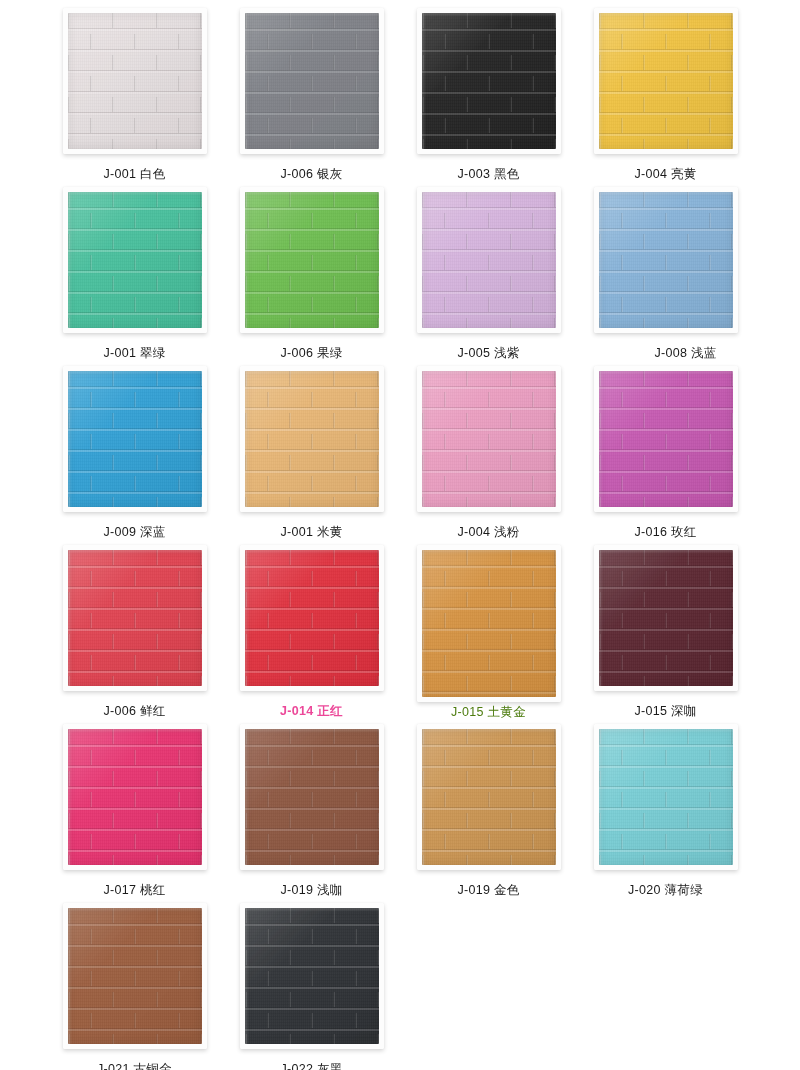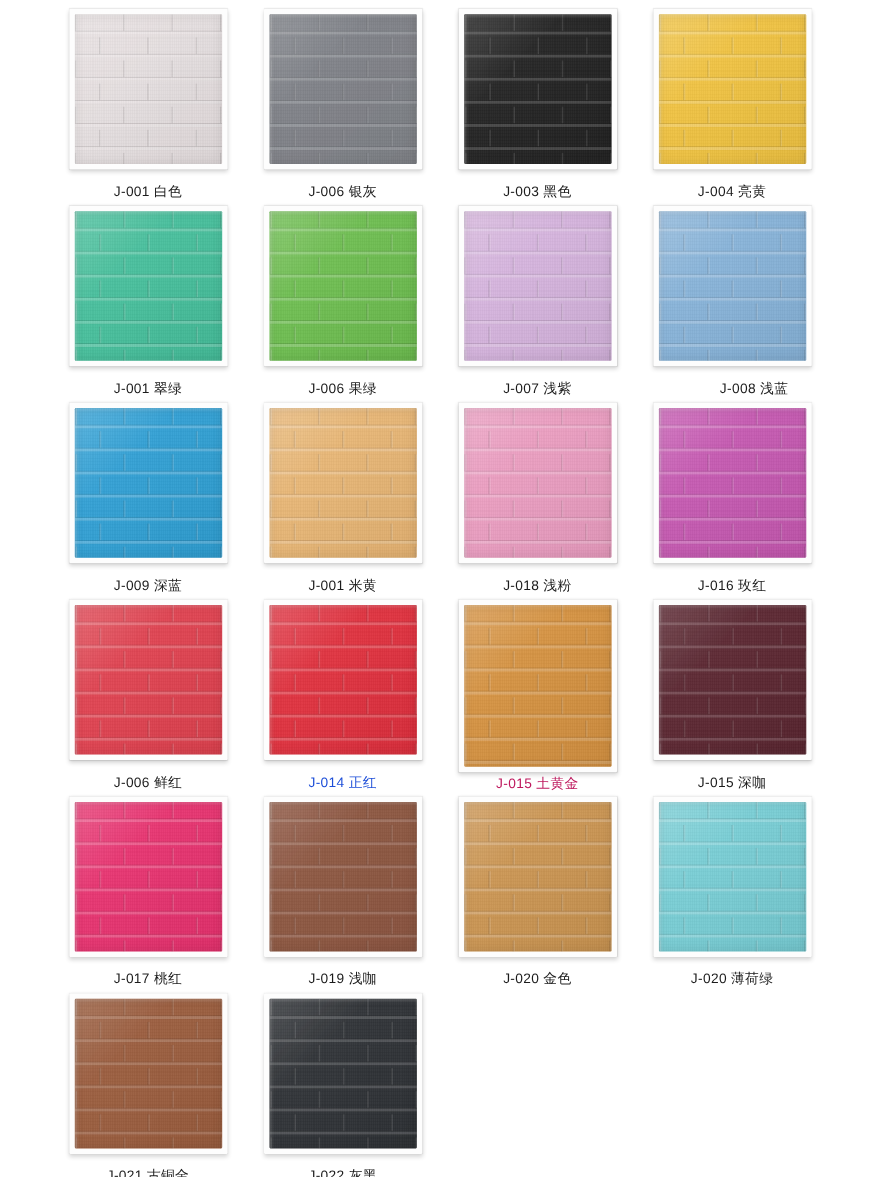--- a/index.html
+++ b/index.html
@@ -378,21 +378,21 @@
             <span style="left: 110px; top: 105px;"></span>
             <span style="left: 0px; top: 126px;"></span>
             <span style="left: 44px; top: 126px;"></span>
             <span style="left: 88px; top: 126px;"></span>
             <span style="left: 132px; top: 126px;"></span>
           </div>
           <div class="grain"></div>
           <div class="vignette"></div>
         </div>
       </div>
-      <div class="swatch-label" style="color: rgb(27, 27, 27);">J-007 浅紫</div>
+      <div class="swatch-label" style="color: rgb(27, 27, 27);">J-005 浅紫</div>
     </div>
     <div class="swatch-cell">
       <div class="tile-frame" style="background: rgb(253, 253, 253);">
         <div class="tile-surface" style="background: rgb(134, 178, 216);">
           <div class="brick-tex"></div>
           <div class="brick-joints">
             <span style="left: 0px; top: 0px;"></span>
             <span style="left: 44px; top: 0px;"></span>
             <span style="left: 88px; top: 0px;"></span>
             <span style="left: 132px; top: 0px;"></span>
@@ -526,21 +526,21 @@
             <span style="left: 110px; top: 105px;"></span>
             <span style="left: 0px; top: 126px;"></span>
             <span style="left: 44px; top: 126px;"></span>
             <span style="left: 88px; top: 126px;"></span>
             <span style="left: 132px; top: 126px;"></span>
           </div>
           <div class="grain"></div>
           <div class="vignette"></div>
         </div>
       </div>
-      <div class="swatch-label" style="color: rgb(27, 27, 27);">J-018 浅粉</div>
+      <div class="swatch-label" style="color: rgb(27, 27, 27);">J-004 浅粉</div>
     </div>
     <div class="swatch-cell">
       <div class="tile-frame" style="background: rgb(253, 253, 253);">
         <div class="tile-surface" style="background: rgb(197, 86, 176);">
           <div class="brick-tex"></div>
           <div class="brick-joints">
             <span style="left: 0px; top: 0px;"></span>
             <span style="left: 44px; top: 0px;"></span>
             <span style="left: 88px; top: 0px;"></span>
             <span style="left: 132px; top: 0px;"></span>
@@ -637,21 +637,21 @@
             <span style="left: 110px; top: 105px;"></span>
             <span style="left: 0px; top: 126px;"></span>
             <span style="left: 44px; top: 126px;"></span>
             <span style="left: 88px; top: 126px;"></span>
             <span style="left: 132px; top: 126px;"></span>
           </div>
           <div class="grain"></div>
           <div class="vignette"></div>
         </div>
       </div>
-      <div class="swatch-label" style="color: #1d4ed8;">J-014 正红</div>
+      <div class="swatch-label" style="color: #ec4899; font-weight: bold;">J-014 正红</div>
     </div>
     <div class="swatch-cell">
       <div class="tile-frame tall" style="background: rgb(253, 253, 253);">
         <div class="tile-surface" style="background: rgb(213, 145, 63);">
           <div class="brick-tex"></div>
           <div class="brick-joints">
             <span style="left: 0px; top: 0px;"></span>
             <span style="left: 44px; top: 0px;"></span>
             <span style="left: 88px; top: 0px;"></span>
             <span style="left: 132px; top: 0px;"></span>
@@ -674,21 +674,21 @@
             <span style="left: 110px; top: 105px;"></span>
             <span style="left: 0px; top: 126px;"></span>
             <span style="left: 44px; top: 126px;"></span>
             <span style="left: 88px; top: 126px;"></span>
             <span style="left: 132px; top: 126px;"></span>
           </div>
           <div class="grain"></div>
           <div class="vignette"></div>
         </div>
       </div>
-      <div class="swatch-label overlap" style="color: #be185d;">J-015 土黄金</div>
+      <div class="swatch-label overlap" style="color: #4d7c0f;">J-015 土黄金</div>
     </div>
     <div class="swatch-cell">
       <div class="tile-frame" style="background: rgb(253, 253, 253);">
         <div class="tile-surface" style="background: rgb(90, 38, 48);">
           <div class="brick-tex" style="opacity: 0.8;"></div>
           <div class="brick-joints" style="opacity: 0.75;">
             <span style="left: 0px; top: 0px;"></span>
             <span style="left: 44px; top: 0px;"></span>
             <span style="left: 88px; top: 0px;"></span>
             <span style="left: 132px; top: 0px;"></span>
@@ -822,21 +822,21 @@
             <span style="left: 110px; top: 105px;"></span>
             <span style="left: 0px; top: 126px;"></span>
             <span style="left: 44px; top: 126px;"></span>
             <span style="left: 88px; top: 126px;"></span>
             <span style="left: 132px; top: 126px;"></span>
           </div>
           <div class="grain"></div>
           <div class="vignette"></div>
         </div>
       </div>
-      <div class="swatch-label" style="color: rgb(27, 27, 27);">J-020 金色</div>
+      <div class="swatch-label" style="color: rgb(27, 27, 27);">J-019 金色</div>
     </div>
     <div class="swatch-cell">
       <div class="tile-frame" style="background: rgb(253, 253, 253);">
         <div class="tile-surface" style="background: rgb(118, 205, 212);">
           <div class="brick-tex"></div>
           <div class="brick-joints">
             <span style="left: 0px; top: 0px;"></span>
             <span style="left: 44px; top: 0px;"></span>
             <span style="left: 88px; top: 0px;"></span>
             <span style="left: 132px; top: 0px;"></span>

